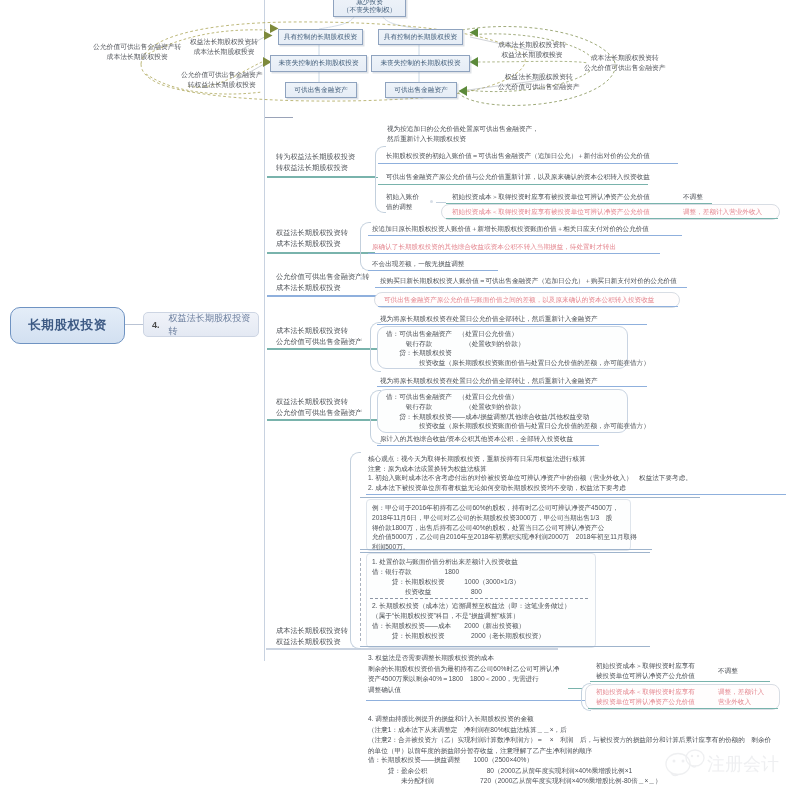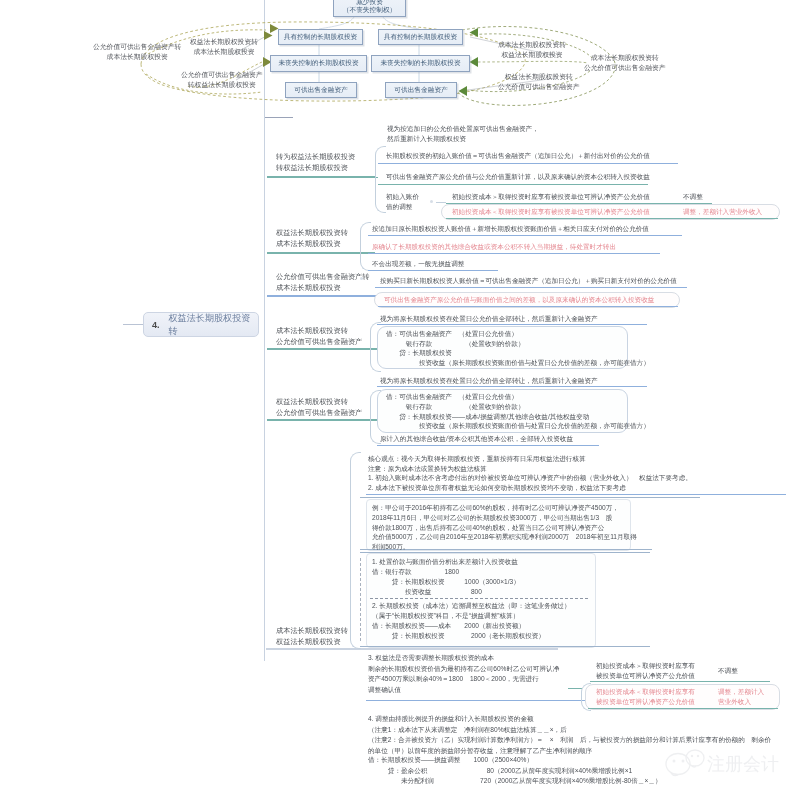--- a/index.html
+++ b/index.html
@@ -42,20 +42,21 @@
   .tbox.hdr{flex-direction:column;line-height:8.5px;padding-top:1px;}
   .tlabel{font-size:6.8px;line-height:10.4px;color:#55585e;white-space:nowrap;text-align:center;}
   svg.ov{position:absolute;left:0;top:0;width:786px;height:786px;pointer-events:none;}
 </style>
 </head>
 <body>
 
 <div id="stage">
   <div class="abs" id="spine"></div>
   <div class="abs" id="rootlink"></div>
+  <div class="abs" id="rootnode">长期股权投资</div>
   <div class="abs" id="topicnode">
     <span class="num">4.</span>
     <span class="lbl">权益法长期股权投资转</span>
   </div>
 
   <svg class="ov" id="topsvg" viewBox="0 0 786 786">
 
     <path d="M355 15 C352 24, 336 26, 319 29" fill="none" stroke="#d4dde8" stroke-width="1"></path>
     <path d="M382 15 C385 24, 402 26, 419 29" fill="none" stroke="#d4dde8" stroke-width="1"></path>
 

